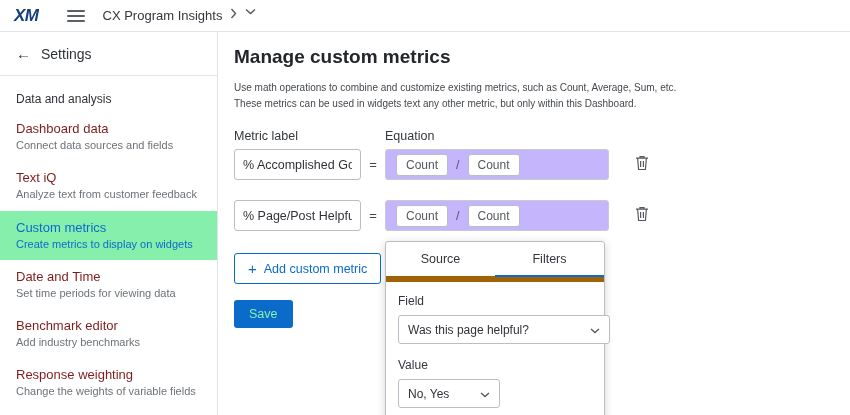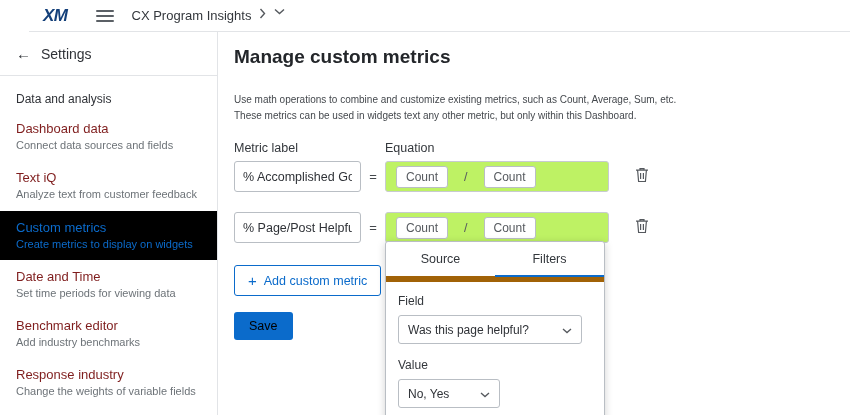--- a/index.html
+++ b/index.html
@@ -5,75 +5,75 @@
   * { margin:0; padding:0; box-sizing:border-box; }
   html,body { background:#f4f4f4; }
   body { font-family:"Liberation Sans", sans-serif; }
   .app {
     position:relative; width:850px; height:415px; background:#fff;
     overflow:hidden; color:#2f3237; font-size:12.5px;
   }
   
   .topbar {
     height:32px; display:flex; align-items:center; gap:14px;
-    border-bottom:1px solid #e2e4e7; padding:0 14px; background:#fff;margin-left:29px;
+    border-bottom:1px solid #e2e4e7; padding:0 14px; background:#fff;
   }
   .logo { font-weight:800; font-size:17px; color:#14407a; letter-spacing:-0.5px; font-style:italic; }
   .hamburger { display:flex; flex-direction:column; gap:3px; width:18px; cursor:pointer; margin-left:14px; }
   .hamburger span { height:2px; background:#5b6066; border-radius:1px; }
   .breadcrumb { display:flex; align-items:flex-start; gap:8px; font-size:13px; color:#33373c; margin-left:4px; }
   .crumb-sep svg, .crumb-caret svg { display:block; }
   
   .body-wrap { display:flex; height:383px; }
   .sidebar {
     width:218px; border-right:1px solid #e2e4e7; background:#fff; flex-shrink:0;
   }
   .settings-back {
     display:flex; align-items:center; gap:10px; padding:13px 16px;
     border-bottom:1px solid #e2e4e7; font-size:14px; color:#2f3237; cursor:pointer;
   }
   .back-arrow { font-size:15px; color:#2f3237; }
   .section-header { font-size:12px; font-weight:normal; color:#2f3237; padding:16px 16px 6px; }
   .nav-item { padding:9px 16px; cursor:pointer; }
   .nav-item .nav-label { font-size:13px; color:#7f1d1d; margin-bottom:2px; }
   .nav-item .nav-sub { font-size:11px; color:#6d7378; line-height:1.3; }
-  .nav-item.active { background:#000000; }
+  .nav-item.active { background:#86efac; }
   .nav-item.active .nav-label { color:#0b6bcb; }
   .nav-item.active .nav-sub { color:#0b6bcb; }
   
   .main { position:relative; flex:1; padding:14px 24px 0 16px; background:#fff; }
-  .page-title { font-size:19px; font-weight:bold; color:#23262a; margin-bottom:24px; }
+  .page-title { font-size:19px; font-weight:bold; color:#23262a; margin-bottom:12px; }
   .desc { font-size:10px; color:#44484d; line-height:1.55; }
   .col-headers { display:flex; margin-top:18px; margin-bottom:6px; font-size:12.5px; color:#33373c; }
   .col-headers .col1 { width:151px; }
   .metric-row { display:flex; align-items:center; margin-bottom:20px; }
   .metric-input {
     width:127px; height:31px; border:1px solid #b9bec4; border-radius:3px;
     font-family:"Liberation Sans", sans-serif; font-size:12.5px; color:#2f3237;
     padding:0 8px; outline:none;
   }
   .eq-sign { width:24px; text-align:center; color:#44484d; font-size:13px; }
   .equation-box {
     width:224px; height:31px; border:1px solid #c7cbd0; border-radius:3px;
-    display:flex; align-items:center; gap:16px; padding:0 10px; background:#bef264;
+    display:flex; align-items:center; gap:8px; padding:0 10px; background:#c4b5fd;
   }
   .count-chip {
     border:1px solid #b9bec4; border-radius:3px; background:#fff; color:#55595e;
     font-size:12px; padding:3px 9px; cursor:pointer; font-family:"Liberation Sans", sans-serif;
   }
   .op { color:#55595e; font-size:12.5px; }
   .trash-btn { background:none; border:none; cursor:pointer; margin-left:22px; padding:4px; }
   .add-metric-btn {
     margin-top:2px; display:inline-flex; align-items:center; gap:7px;
     border:1px solid #0b6bcb; background:#fff; color:#0b6bcb; border-radius:3px;
     font-size:12.5px; padding:7px 13px; cursor:pointer; font-family:"Liberation Sans", sans-serif;
   }
   .plus-glyph { font-size:15px; line-height:1; }
   .save-btn {
-    display:block; margin-top:16px; background:#0b6bcb; color:#000000; border:none;
+    display:block; margin-top:16px; background:#0b6bcb; color:#86efac; border:none;
     border-radius:3px; font-size:12.5px; padding:7px 15px; cursor:pointer;
     font-family:"Liberation Sans", sans-serif;
   }
   
   .popup {
     position:absolute; left:167px; top:209px; width:220px; height:210px;
     background:#fff; border:1px solid #b9bec4; border-radius:3px;
     box-shadow:0 2px 8px rgba(0,0,0,0.18); z-index:5;
   }
   .popup-tabs { display:flex; border-bottom:6px solid #a16207; }
@@ -83,21 +83,21 @@
   }
   .popup-tab.active { border-bottom:2px solid #0b6bcb; }
   .popup-body { padding:12px; }
   .field-label { font-size:12px; color:#33373c; margin-bottom:7px; }
   .select-box {
     border:1px solid #b9bec4; border-radius:3px; height:29px; display:flex;
     align-items:center; justify-content:space-between; padding:0 9px; cursor:pointer;
     background:#fff; margin-bottom:14px;
   }
   .select-box .sel-text { font-size:12px; color:#2f3237; white-space:nowrap; }
-  .select-field { width:184px; }
+  .select-field { width:212px; }
   .select-value { width:102px; }
 </style>
 </head>
 <body>
 
 <div class="app">
 
   <header class="topbar">
     <div class="logo">XM</div>
     <div class="hamburger">
@@ -143,21 +143,21 @@
       </div>
       <div class="nav-item">
         <div class="nav-label">Date and Time</div>
         <div class="nav-sub">Set time periods for viewing data</div>
       </div>
       <div class="nav-item">
         <div class="nav-label">Benchmark editor</div>
         <div class="nav-sub">Add industry benchmarks</div>
       </div>
       <div class="nav-item">
-        <div class="nav-label">Response industry</div>
+        <div class="nav-label">Response weighting</div>
         <div class="nav-sub">Change the weights of variable fields</div>
       </div>
     </aside>
 
     <main class="main">
       <h1 class="page-title">Manage custom metrics</h1>
       <div class="desc">
         <div>Use math operations to combine and customize existing metrics, such as Count, Average, Sum, etc.</div>
         <div>These metrics can be used in widgets text any other metric, but only within this Dashboard.</div>
       </div>

